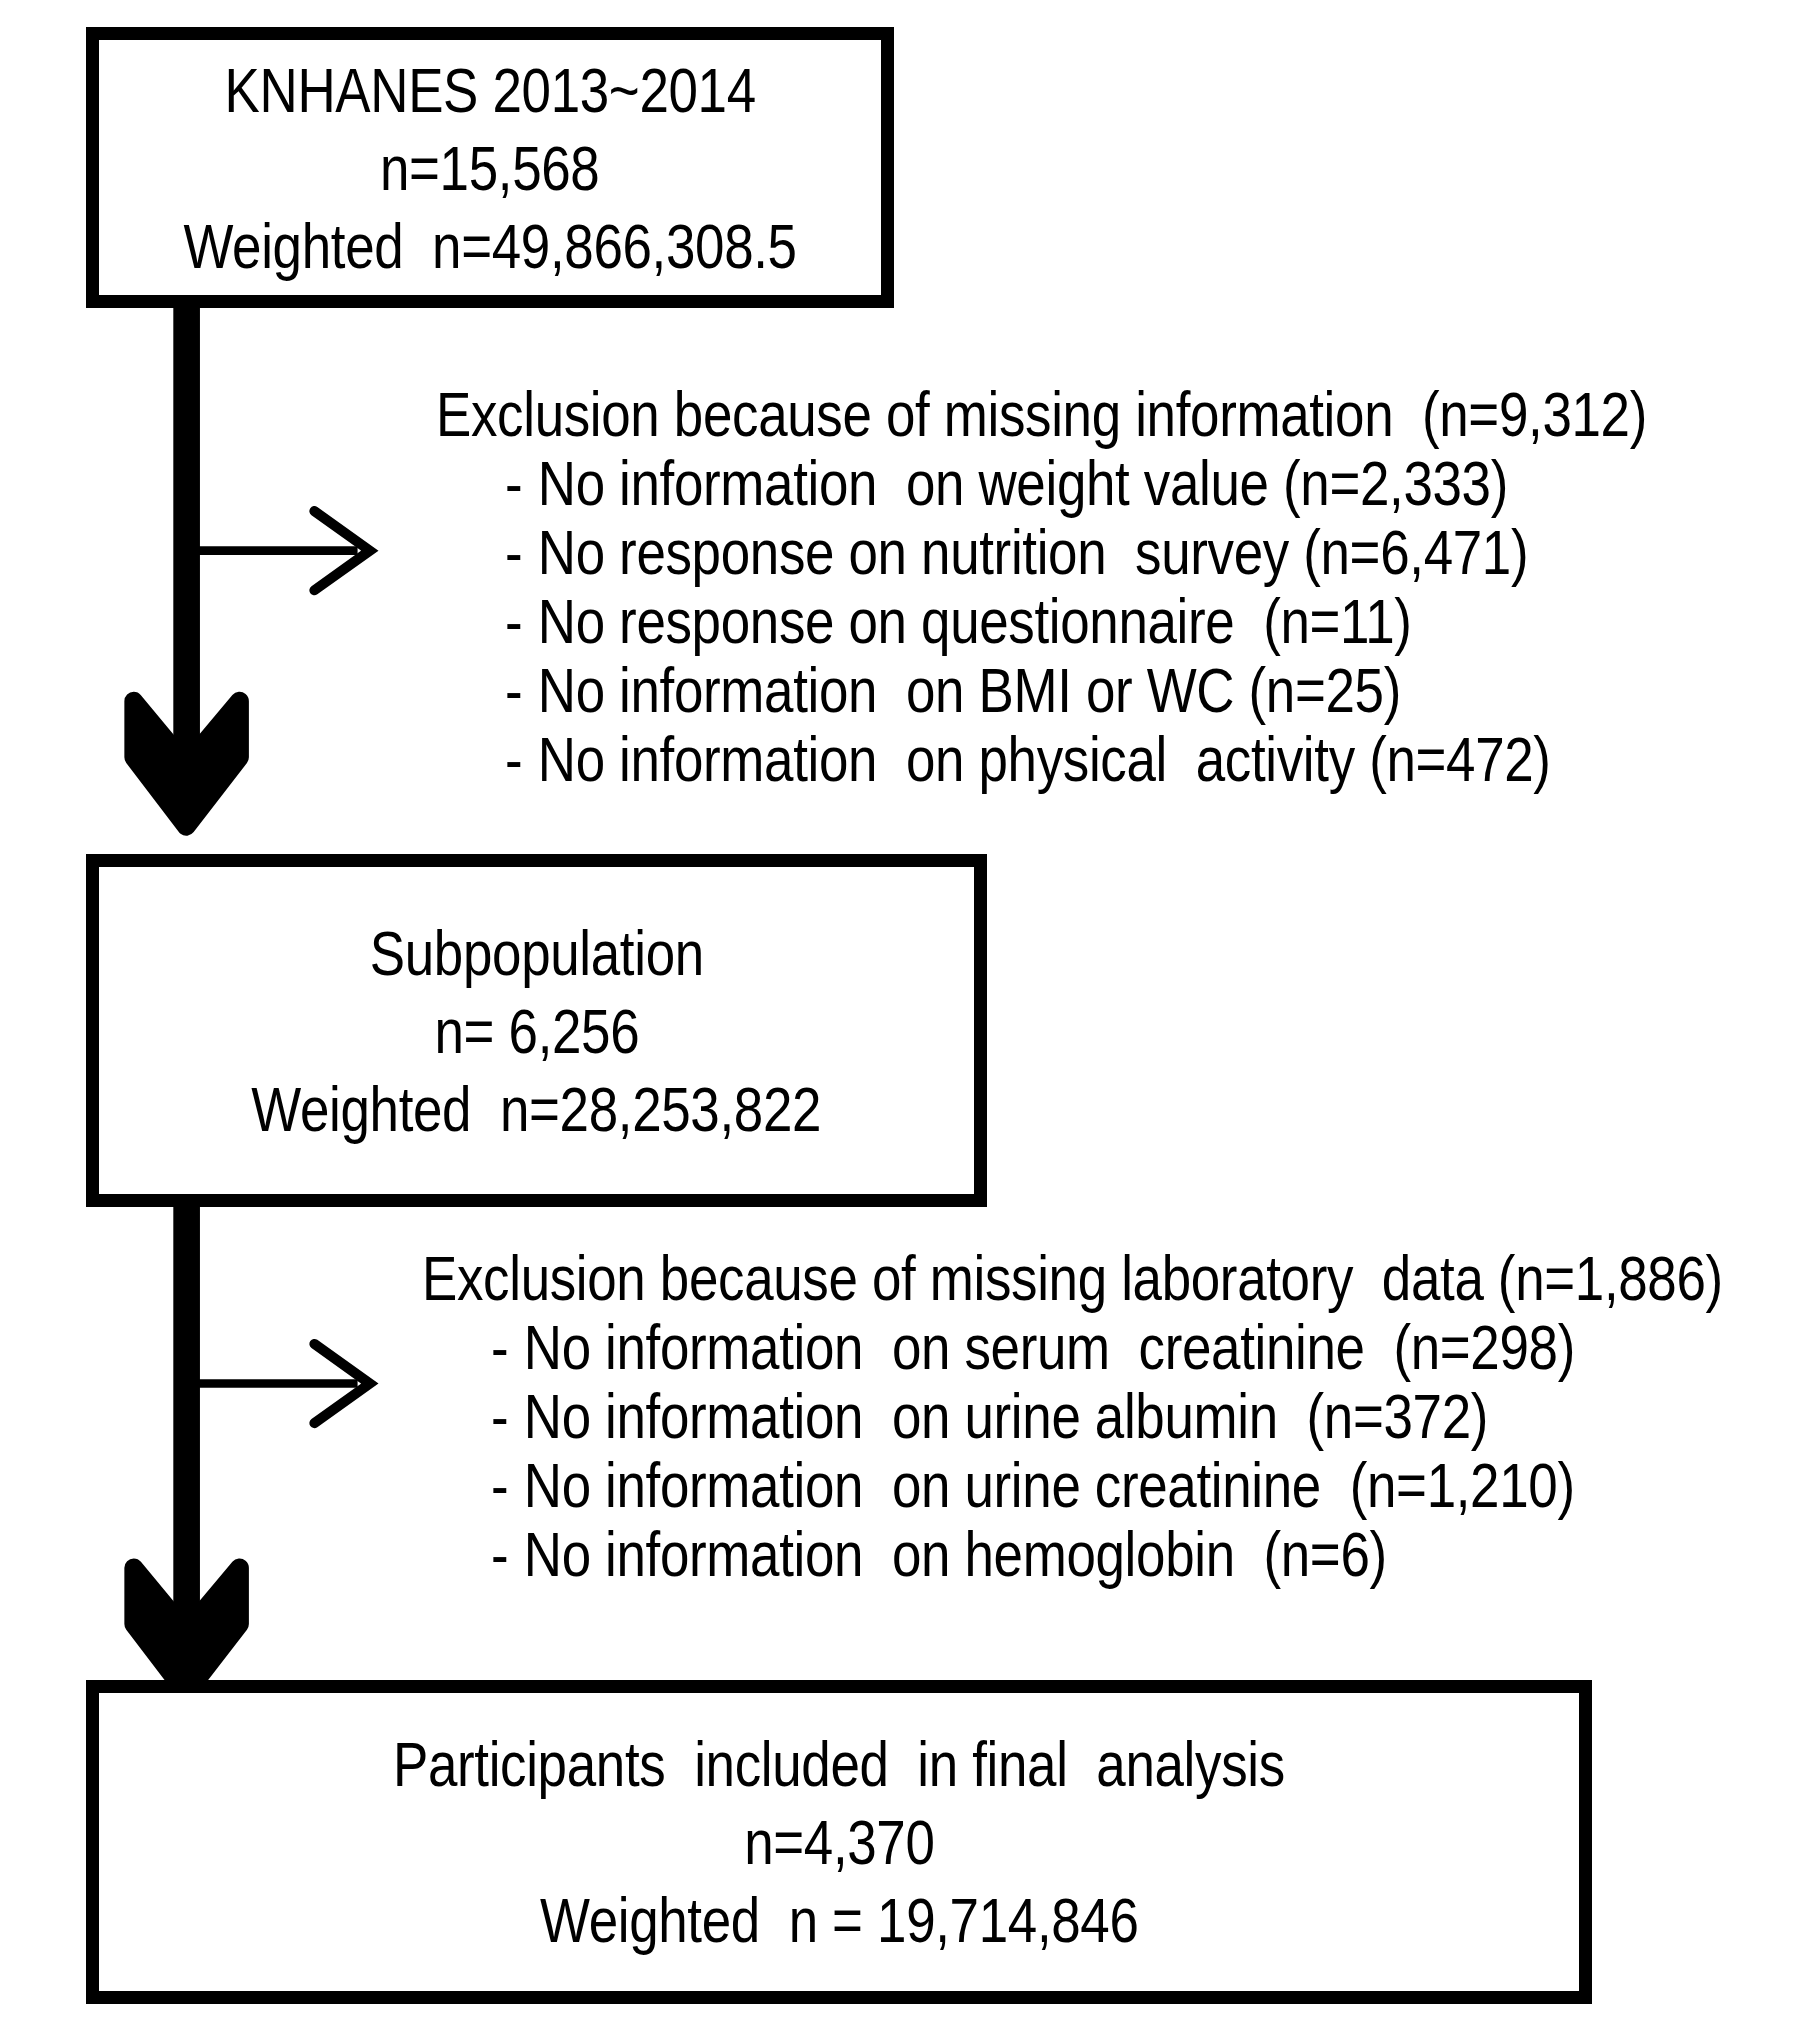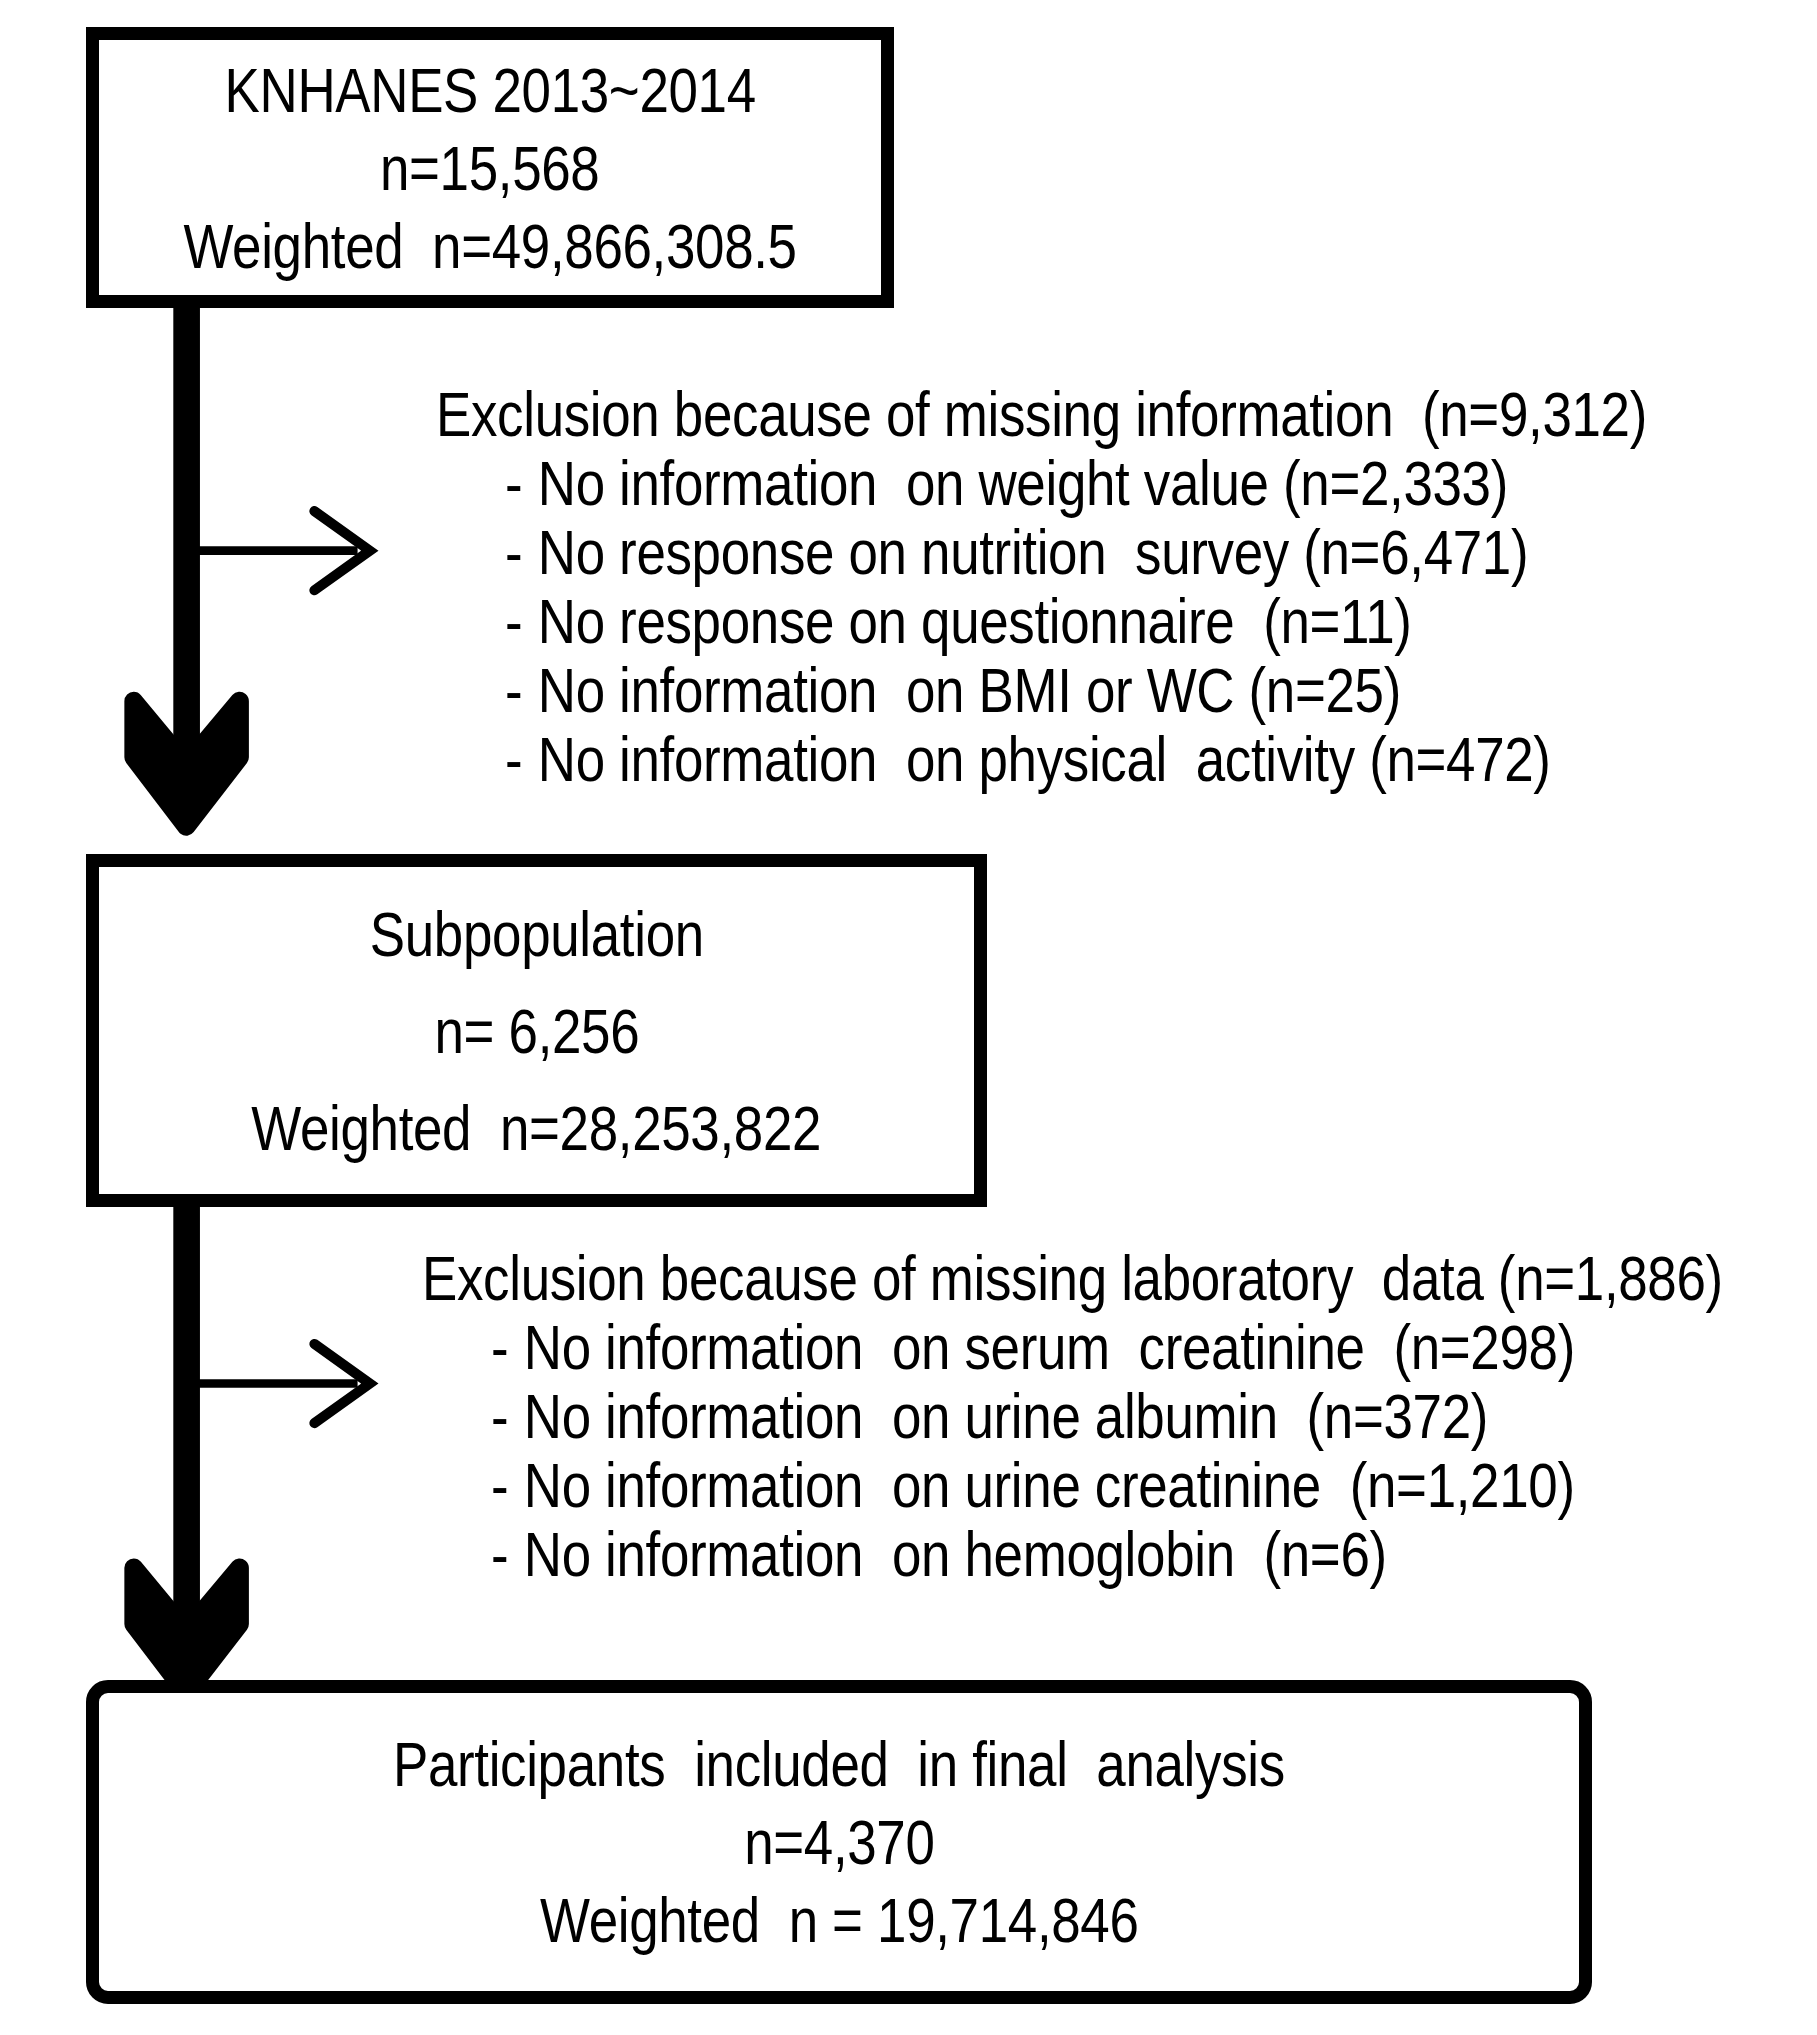--- a/index.html
+++ b/index.html
@@ -41,22 +41,22 @@
     white-space: pre;
     font-size: 63px;
     line-height: 78px;
     letter-spacing: -0.4px;
     transform: scaleX(0.84);
     transform-origin: center center;
     text-align: center;
   }
 
   #box-baseline { left: 38px;  top: 27px;   width: 808px; height: 281px; }
-  #box-subpop   { left: 38px;  top: 854px; width: 901px; height: 353px; gap: 19px; }
-  #box-final    { left: 38px;  top: 1680px; width: 1506px; height: 324px; border-radius: 22px; }
+  #box-subpop   { left: 38px;  top: 854px; width: 901px; height: 353px; }
+  #box-final    { left: 38px;  top: 1680px; width: 1506px; height: 324px; }
 
   
   .exclusion-block {
     position: absolute;
   }
   .exclusion-heading {
     white-space: pre;
     font-size: 63px;
     line-height: 69px;
     letter-spacing: -0.4px;

